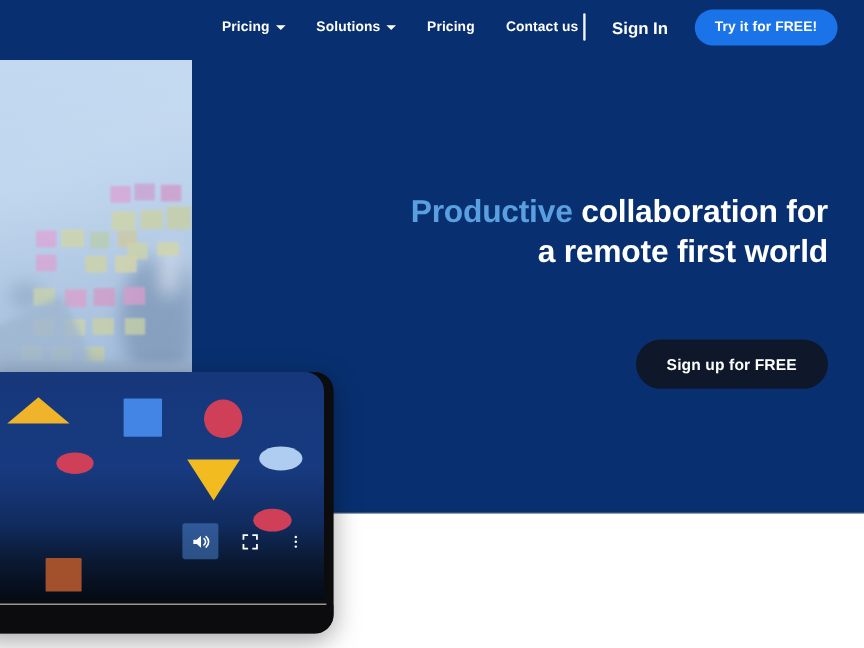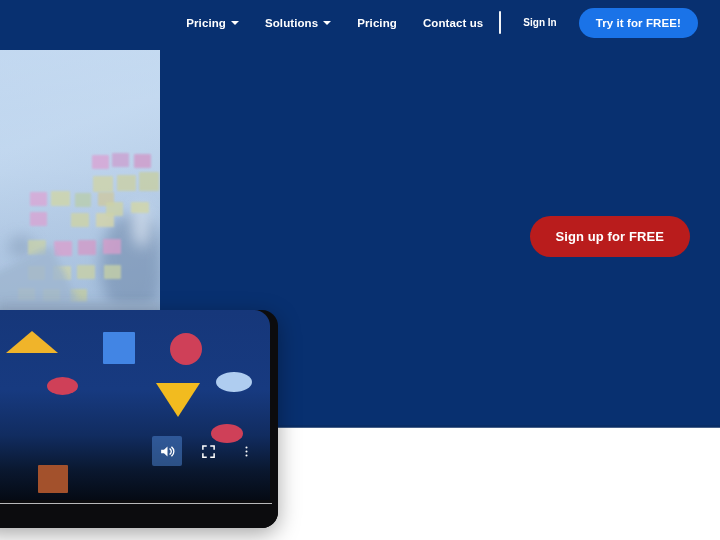--- a/index.html
+++ b/index.html
@@ -25,32 +25,32 @@
     position:absolute;left:0;top:0;width:720px;height:45px;
     display:flex;align-items:center;justify-content:flex-end;
     padding-right:22px;box-sizing:border-box;
   }
   .nav-links{display:flex;align-items:center;}
   .nav-item{
     color:#ffffff;font-size:11.5px;font-weight:bold;
     margin-right:26px;white-space:nowrap;cursor:pointer;
     display:flex;align-items:center;letter-spacing:.1px;
   }
-  .nav-item:last-child{margin-right:12px;align-items:flex-end;}
+  .nav-item:last-child{margin-right:0;align-items:flex-end;}
   .caret{
     display:inline-block;margin-left:5px;
     width:0;height:0;border-left:4px solid transparent;
     border-right:4px solid transparent;border-top:4.5px solid #ffffff;
   }
   .nav-divider{
     width:2px;height:23px;background:#ffffff;
     margin:0 22px 0 4px;border-radius:1px;opacity:.95;
   }
   .signin{
-    color:#ffffff;font-size:10px;font-weight:bold;
+    color:#ffffff;font-size:14px;font-weight:bold;
     margin-right:22px;white-space:nowrap;cursor:pointer;
   }
   .try-btn{
     background:#1a73e8;color:#ffffff;font-size:11.5px;font-weight:bold;
     border:none;border-radius:20px;padding:9px 17px;cursor:pointer;
     white-space:nowrap;font-family:inherit;letter-spacing:.1px;
   }
 
   
   .hero-copy{
@@ -61,21 +61,21 @@
     font-size:26.5px;font-weight:bold;color:#ffffff;
     line-height:1.26;margin:0;letter-spacing:-.2px;
   }
   .accent{color:#5a9fe0;}
   .subhead{
     font-size:12.5px;color:#ffffff;font-weight:bold;
     line-height:1.3;margin:16px 0 0 0;letter-spacing:0;
   }
   .cta-wrap{margin-top:24px;display:flex;justify-content:flex-end;}
   .cta-btn{
-    background:#b91c1c;color:#ffffff;font-size:13px;font-weight:bold;
+    background:#0f172a;color:#ffffff;font-size:13px;font-weight:bold;
     border:none;border-radius:22px;padding:13px 26px;cursor:pointer;
     font-family:inherit;letter-spacing:.1px;
   }
 
   
   .photo{
     position:absolute;left:0;top:50px;width:160px;height:265px;
     overflow:hidden;
     background:linear-gradient(160deg,#bcd4ee 0%,#c3d9f0 32%,#b9cfe8 60%,#aac3de 100%);
   }
@@ -160,20 +160,24 @@
     <div class="nav-item">
       <span>Contact us</span>
     </div>
   </div>
   <div class="nav-divider"></div>
   <div class="signin">Sign In</div>
   <button class="try-btn">Try it for FREE!</button>
 </nav>
 
 <div class="hero-copy">
+  <h1 class="headline">
+    <span class="accent">Productive</span><span> collaboration for</span><br>
+    <span>a remote first world</span>
+  </h1>
   <p class="subhead">
     <br>
   </p>
   <div class="cta-wrap">
     <button class="cta-btn">Sign up for FREE</button>
   </div>
 </div>
 
 <div class="photo">
   <div class="photo-haze"></div>

